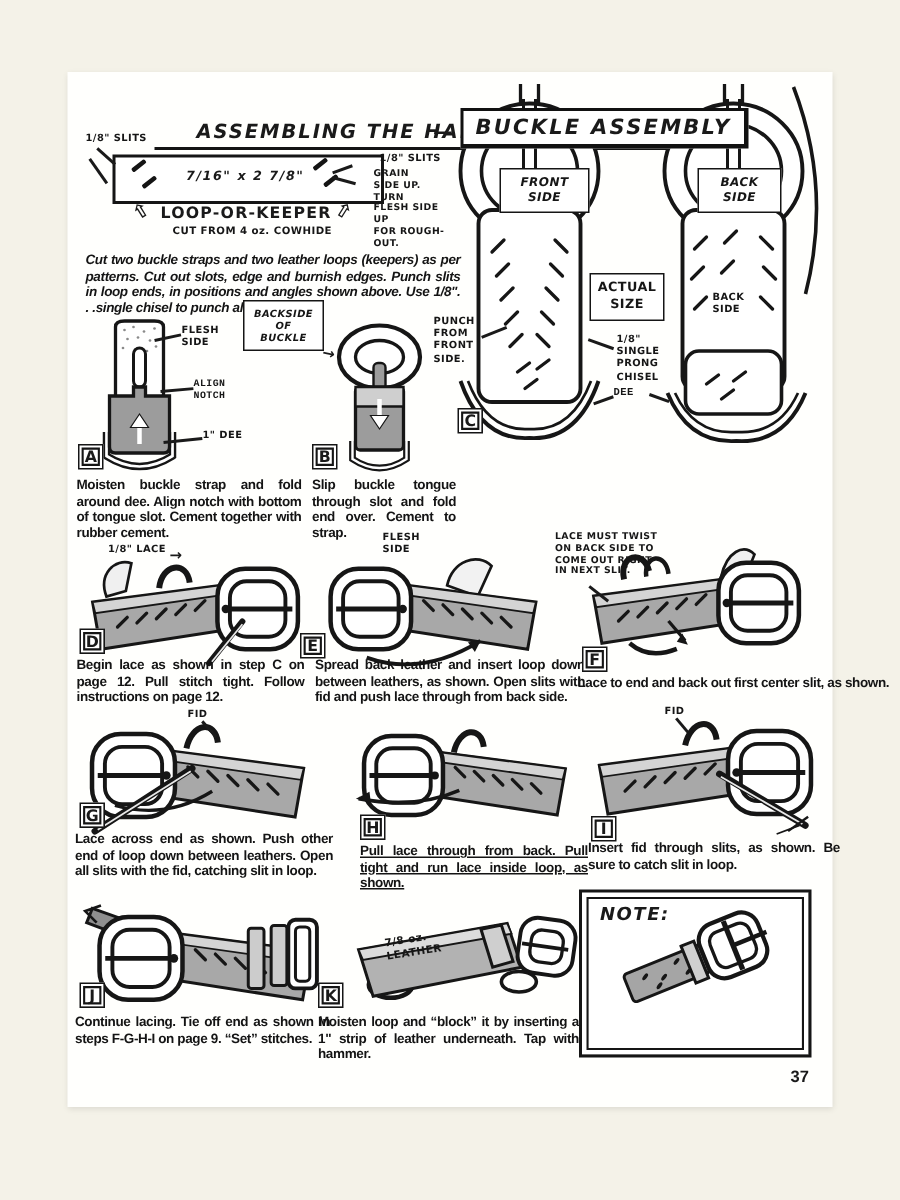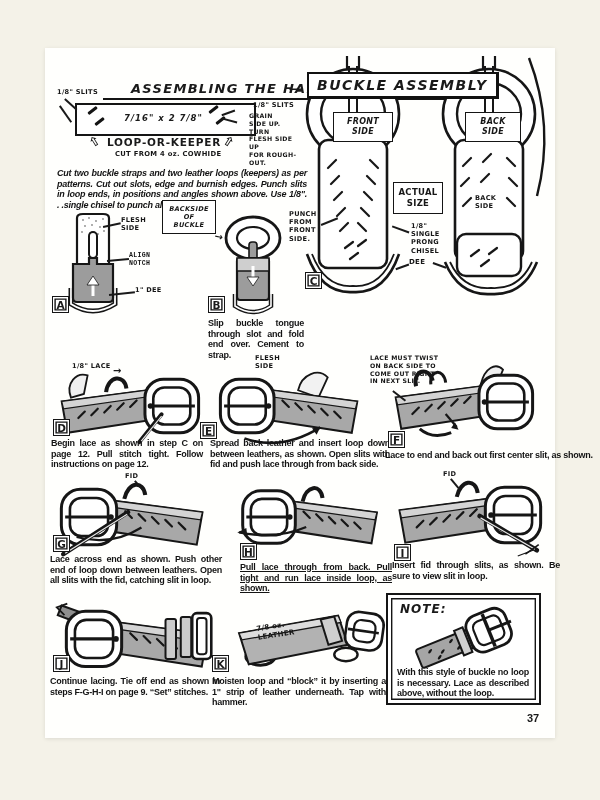--- a/index.html
+++ b/index.html
@@ -148,21 +148,21 @@
 FRONT
 SIDE.</div>
   <div class="leader" style="left:276px;top:176px;width:18px;transform:rotate(-22deg);"></div>
   <div class="abs lbl" style="left:366px;top:174px;width:30px;">1/8"
 SINGLE
 PRONG
 CHISEL</div>
   <div class="leader" style="left:364px;top:184px;width:18px;transform:rotate(200deg);"></div>
   <div class="abs lbl" style="left:430px;top:146px;width:26px;">BACK
 SIDE</div>
-  <div class="abs lbl" style="left:364px;top:210px;font-size:7px;">DEE</div>
+  <div class="abs lbl" style="left:364px;top:210px;font-size:7px;font-family:Liberation Mono, monospace;">DEE</div>
   <div class="leader" style="left:364px;top:216px;width:14px;transform:rotate(160deg);"></div>
   <div class="leader" style="left:388px;top:214px;width:14px;transform:rotate(20deg);"></div>
 
   <svg style="left:14px;top:164px;" width="96" height="104" viewBox="0 0 96 104">
     <path d="M12,76 L12,92 Q34,106 56,92 L56,76" fill="none" stroke="#161616" stroke-width="5"></path>
     <path d="M12,76 L12,92 Q34,106 56,92 L56,76" fill="none" stroke="#ffffff" stroke-width="1.8"></path>
     <path d="M18,6 Q18,2 24,2 L44,2 Q50,2 50,6 L50,58 L18,58 Z" fill="#ffffff" stroke="#161616" stroke-width="2.2"></path>
     <g fill="#8a8a8a">
       <circle cx="24" cy="8" r=".9"></circle>
         <circle cx="30" cy="6" r=".9"></circle>
@@ -183,20 +183,21 @@
   </svg>
   <div class="abs lbl" style="left:76px;top:168px;">FLESH
 SIDE</div>
   <div class="leader" style="left:58px;top:178px;width:18px;transform:rotate(-12deg);"></div>
   <div class="abs lbl" style="left:84px;top:204px;font-family:Liberation Mono, monospace;">ALIGN
 NOTCH</div>
   <div class="leader" style="left:62px;top:212px;width:22px;transform:rotate(-5deg);"></div>
   <div class="abs lbl" style="left:90px;top:238px;">1" DEE</div>
   <div class="leader" style="left:64px;top:246px;width:26px;transform:rotate(-6deg);"></div>
   <div class="abs step-letter" style="left:7px;top:248px;">A</div>
+  <div class="abs body-text" style="left:6px;top:270px;width:150px;">Moisten buckle strap and fold around dee. Align notch with bottom of tongue slot. Cement together with rubber cement.</div>
 
   <div class="abs boxlbl lbl" style="left:117px;top:152px;width:52px;height:32px;font-style:italic;">BACKSIDE
 OF
 BUCKLE</div>
   <span class="abs arr" style="left:170px;top:178px;transform:rotate(12deg);"></span>
   <svg style="left:170px;top:166px;" width="80" height="102" viewBox="0 0 80 102">
     <ellipse cx="38" cy="24" rx="27" ry="21" fill="#ffffff" stroke="#161616" stroke-width="2.8"></ellipse>
     <ellipse cx="38" cy="24" rx="16" ry="11" fill="#ffffff" stroke="#161616" stroke-width="2.2"></ellipse>
     <rect x="34" y="28" width="8" height="18" rx="3" fill="#9c9c9c" stroke="#161616" stroke-width="1.6"></rect>
     <rect x="22" y="44" width="32" height="42" rx="3" fill="#9c9c9c" stroke="#161616" stroke-width="2.2"></rect>
@@ -282,21 +283,21 @@
   <div class="leader" style="left:406px;top:430px;width:12px;transform:rotate(50deg);"></div>
   <svg style="left:347px;top:426px;" width="160" height="82" viewBox="0 0 160 86">
     <use href="#hstrap"></use>
     <path d="M64,24 C68,6 84,4 86,20" fill="none" stroke="#161616" stroke-width="4"></path>
     <line x1="148" y1="80" x2="88" y2="44" stroke="#161616" stroke-width="4.5" stroke-linecap="round"></line>
     <line x1="146" y1="79" x2="89" y2="46" stroke="#e8e8e8" stroke-width="1.2"></line>
     <line x1="136" y1="84" x2="150" y2="74" stroke="#161616" stroke-width="1.6"></line>
     <line x1="128" y1="86" x2="144" y2="80" stroke="#161616" stroke-width="1.2"></line>
   </svg>
   <div class="abs step-letter" style="left:349px;top:496px;">I</div>
-  <div class="abs body-text" style="left:347px;top:512px;width:168px;">Insert fid through slits, as shown. Be sure to view slit in loop.</div>
+  <div class="abs body-text" style="left:347px;top:512px;width:168px;">Insert fid through slits, as shown. Be sure to catch slit in loop.</div>
 
   <svg style="left:5px;top:548px;" width="170" height="82" viewBox="0 0 170 86">
     <path d="M8,10 L64,30 L62,42 L4,20 Z" fill="#8f8f8f" stroke="#161616" stroke-width="2"></path>
     <path d="M14,8 l-11,4 l8,8" fill="none" stroke="#161616" stroke-width="1.8"></path>
     <g transform="translate(5,2)">
       <g transform="translate(160,0) scale(-1,1)">
           <use href="#hstrap"></use>
         </g>
       <rect x="112" y="22" width="11" height="42" rx="2" fill="#cccccc" stroke="#161616" stroke-width="2"></rect>
       <rect x="128" y="20" width="11" height="42" rx="2" fill="#cccccc" stroke="#161616" stroke-width="2"></rect>
@@ -336,18 +337,17 @@
           <ellipse cx="28" cy="45" rx="3.2" ry="1.5" transform="rotate(-30 28 45)"></ellipse>
           <ellipse cx="54" cy="43" rx="3.2" ry="1.5" transform="rotate(-30 54 43)"></ellipse>
         </g>
         <rect x="56" y="22" width="11" height="32" fill="#d0d0d0" stroke="#161616" stroke-width="2"></rect>
         <rect x="70" y="14" width="50" height="46" rx="14" fill="#ffffff" stroke="#161616" stroke-width="2.8"></rect>
         <rect x="78" y="22" width="34" height="30" rx="8" fill="#ffffff" stroke="#161616" stroke-width="2.2"></rect>
         <line x1="95" y1="16" x2="95" y2="58" stroke="#161616" stroke-width="3.5"></line>
         <line x1="95" y1="37" x2="124" y2="37" stroke="#161616" stroke-width="3"></line>
       </g>
     </svg>
-    <div class="abs body-text" style="left:9px;top:72px;width:132px;">With this style of buckle no loop is necessary. Lace as described above, without the loop.</div>
   </div>
 
   <div class="abs pgnum" style="left:482px;top:664px;">37</div>
 
 </div>
 
 </body></html>

